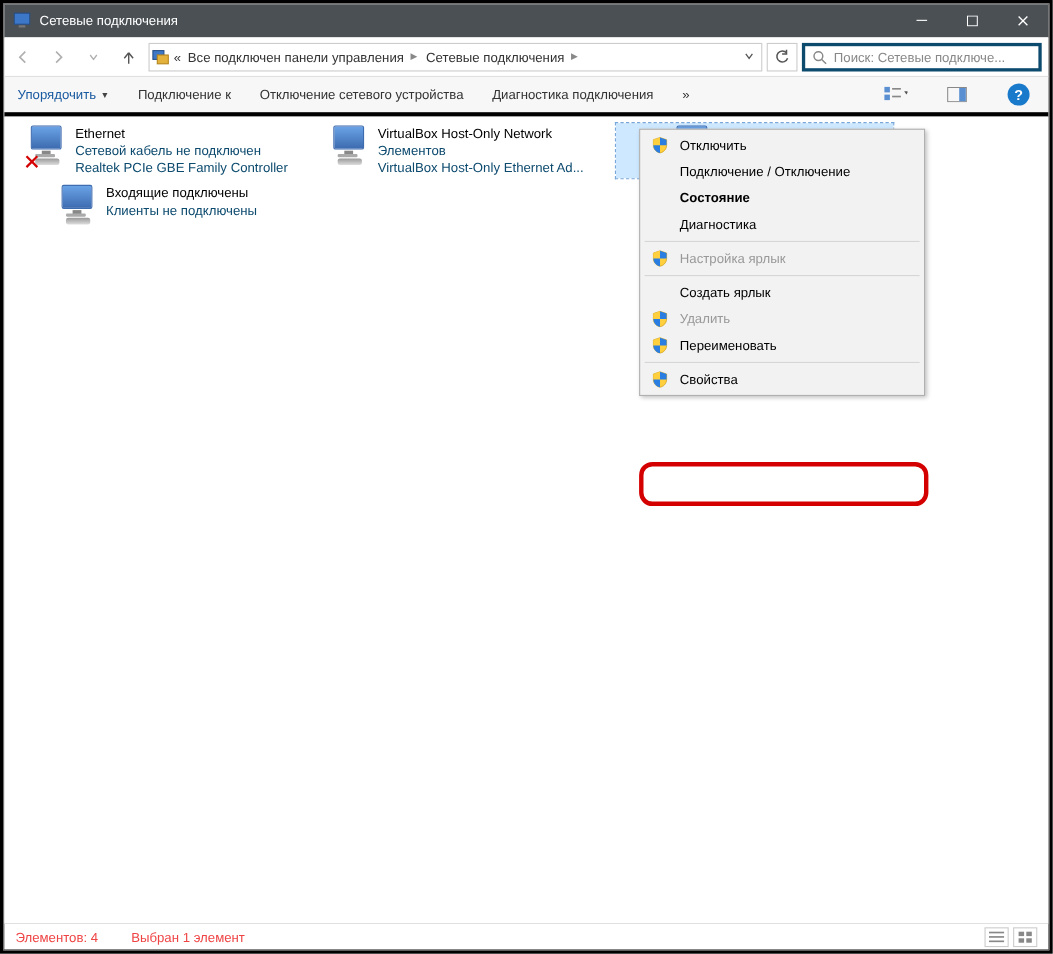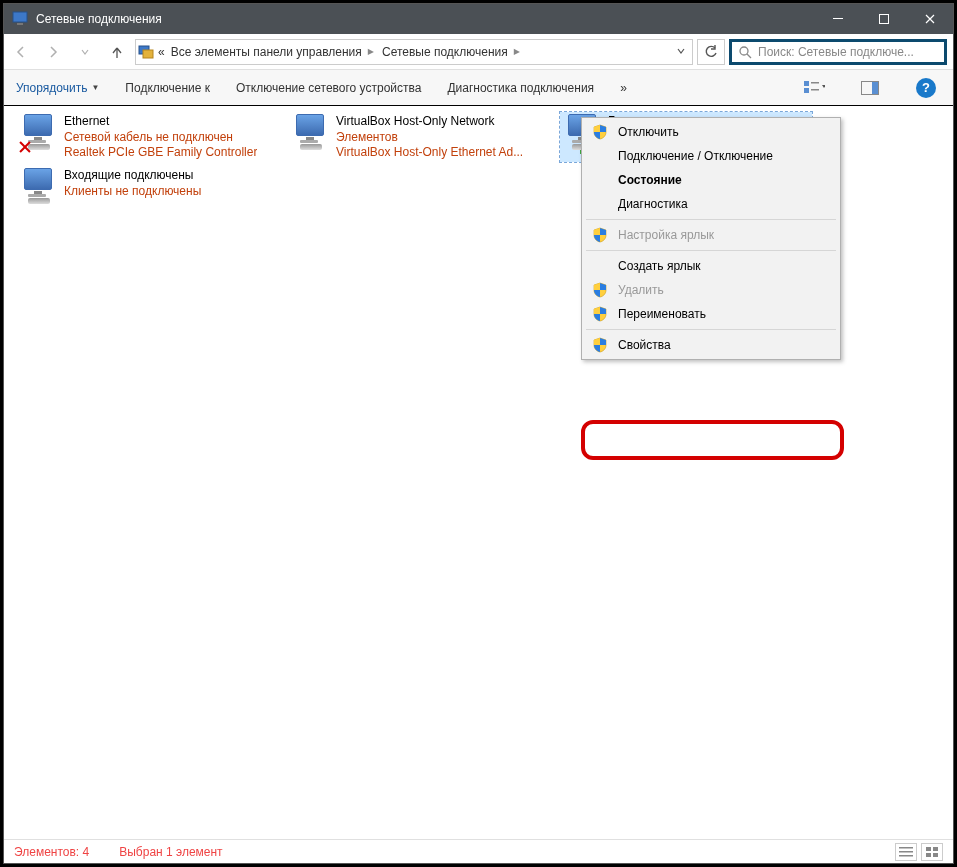--- a/index.html
+++ b/index.html
@@ -13,49 +13,49 @@
 .navbar { height: 36px; border-bottom: 1px solid #e0e0e0; display: flex; align-items: center; padding: 0 6px 0 3px; gap: 4px; background: #fff; }
 .nav-arrow { width: 28px; height: 28px; display: flex; align-items: center; justify-content: center; color: #b0b0b0; border-radius: 3px; }
 .nav-arrow.enabled { color: #555; }
 .addr-bar { flex: 1; height: 26px; border: 1px solid #ccc; display: flex; align-items: center; padding: 0 2px; font-size: 12px; color: #333; gap: 4px; }
 .addr-icon { width: 16px; height: 16px; }
 .addr-seg { display: flex; align-items: center; gap: 6px; padding: 0 2px; }
 .addr-caret { color: #888; font-size: 8px; }
 .addr-dd { margin-left: auto; width: 18px; text-align: center; color: #555; }
 .refresh-btn { width: 28px; height: 26px; border: 1px solid #ccc; display: flex; align-items: center; justify-content: center; color: #555; }
 .search-bar { width: 218px; height: 26px; border: 3px solid #0c4a6e; display: flex; align-items: center; padding: 0 6px; font-size: 12px; color: #888; gap: 6px; }
-.toolbar { height: 36px; border-bottom: 1px solid #000000; background: #f7f7f7; display: flex; align-items: center; padding: 0 12px; gap: 26px; font-size: 12px; color: #333; }
+.toolbar { height: 36px; border-bottom: 4px solid #000000; background: #f7f7f7; display: flex; align-items: center; padding: 0 12px; gap: 26px; font-size: 12px; color: #333; }
 .tb-item { display: flex; align-items: center; gap: 4px; color: #1a5aa0; cursor: default; }
 .tb-item.plain { color: #333; }
 .tb-caret { font-size: 8px; color: #444; }
 .tb-spacer { flex: 1; }
 .tb-icon-btn { width: 30px; height: 24px; display: flex; align-items: center; justify-content: center; color: #555; }
 .content { flex: 1; background: #fff; position: relative; padding: 6px 12px; }
 .item-grid { display: flex; flex-wrap: wrap; gap: 4px 20px; }
-.net-item { width: 252px; height: 50px; display: flex; align-items: flex-start; gap: 6px; padding: 2px; font-size: 12px; }
+.net-item { width: 252px; height: 50px; display: flex; align-items: flex-start; gap: 6px; padding: 2px; font-size: 12px; justify-content: center; }
 .net-item.selected { outline: 1px dashed #7aa7d9; background: #cde8ff; }
 .net-icon { width: 40px; height: 40px; position: relative; flex-shrink: 0; }
 .monitor { position: absolute; left: 6px; top: 0; width: 28px; height: 22px; background: linear-gradient(#6aa3e6, #3d6bb0); border: 1px solid #3d6bb0; border-radius: 2px; }
 .monitor::after { content: ""; position: absolute; left: 9px; top: 22px; width: 8px; height: 4px; background: #888; }
 .stand { position: absolute; left: 10px; top: 26px; width: 18px; height: 3px; background: #aaa; border-radius: 1px; }
 .cable { position: absolute; left: 10px; top: 30px; width: 22px; height: 6px; background: linear-gradient(#999, #ddd); border-radius: 2px; }
 .badge-x { position: absolute; left: 0; bottom: 0; width: 14px; height: 14px; }
 .badge-x::before, .badge-x::after { content: ""; position: absolute; left: 6px; top: 0; width: 2px; height: 14px; background: #d40000; }
 .badge-x::before { transform: rotate(45deg); }
 .badge-x::after { transform: rotate(-45deg); }
 .signal-bars { position: absolute; left: 18px; bottom: 0; display: flex; align-items: flex-end; gap: 1px; }
 .signal-bars span { width: 3px; background: #3fa83f; }
 .signal-bars span:nth-child(1) { height: 4px; }
 .signal-bars span:nth-child(2) { height: 7px; }
 .signal-bars span:nth-child(3) { height: 10px; }
 .signal-bars span:nth-child(4) { height: 13px; }
 .signal-bars span:nth-child(5) { height: 16px; }
 .net-text { line-height: 1.3; overflow: hidden; }
 .net-title { font-weight: normal; color: #000; white-space: nowrap; }
-.net-sub { color: #c2410c; white-space: nowrap; overflow: hidden; text-overflow: ellipsis; max-width: 200px; }
+.net-sub { color: #0c4a6e; white-space: nowrap; overflow: hidden; text-overflow: ellipsis; max-width: 200px; }
 .ctx-menu { position: absolute; left: 577px; top: 11px; width: 260px; background: #f2f2f2; border: 1px solid #b0b0b0; box-shadow: 2px 2px 4px rgba(0,0,0,0.25); padding: 2px; font-size: 12px; }
 .ctx-item { height: 24px; display: flex; align-items: center; padding: 0 10px 0 34px; position: relative; color: #000000; }
 .ctx-item.bold { font-weight: 600; }
 .ctx-item.disabled { color: #999; }
 .ctx-sep { height: 1px; margin: 3px 2px; background: #d6d6d6; }
 .shield { position: absolute; left: 8px; width: 16px; height: 16px; }
 .highlight-frame { position: absolute; left: 577px; top: 314px; width: 263px; height: 40px; border: 4px solid #d40000; border-radius: 12px; pointer-events: none; }
 .statusbar { height: 24px; border-top: 1px solid #e0e0e0; display: flex; align-items: center; padding: 0 10px; font-size: 12px; color: #ef4444; gap: 30px; }
 .status-spacer { flex: 1; }
 .view-btns { display: flex; gap: 4px; }
@@ -114,21 +114,21 @@
         </svg>
       </div>
 
     <div class="addr-bar">
       <svg class="addr-icon" viewBox="0 0 16 16">
           <rect x="1" y="2" width="10" height="8" fill="#3d78c8" stroke="#27508a"></rect>
           <rect x="5" y="6" width="10" height="8" fill="#e3b23c" stroke="#b5851e"></rect>
         </svg>
       <span>«</span>
       <span class="addr-seg">
-          <span>Все элементы панели управления</span>
+          <span>Все подключен панели управления</span>
           <span class="addr-caret">▶</span>
         </span>
       <span class="addr-seg">
           <span>Сетевые подключения</span>
           <span class="addr-caret">▶</span>
         </span>
       <span class="addr-dd"><svg width="10" height="10" viewBox="0 0 10 10">
             <path d="M2 3 L5 7 L8 3" fill="none" stroke="#555" stroke-width="1.2"></path>
           </svg></span>
     </div>

